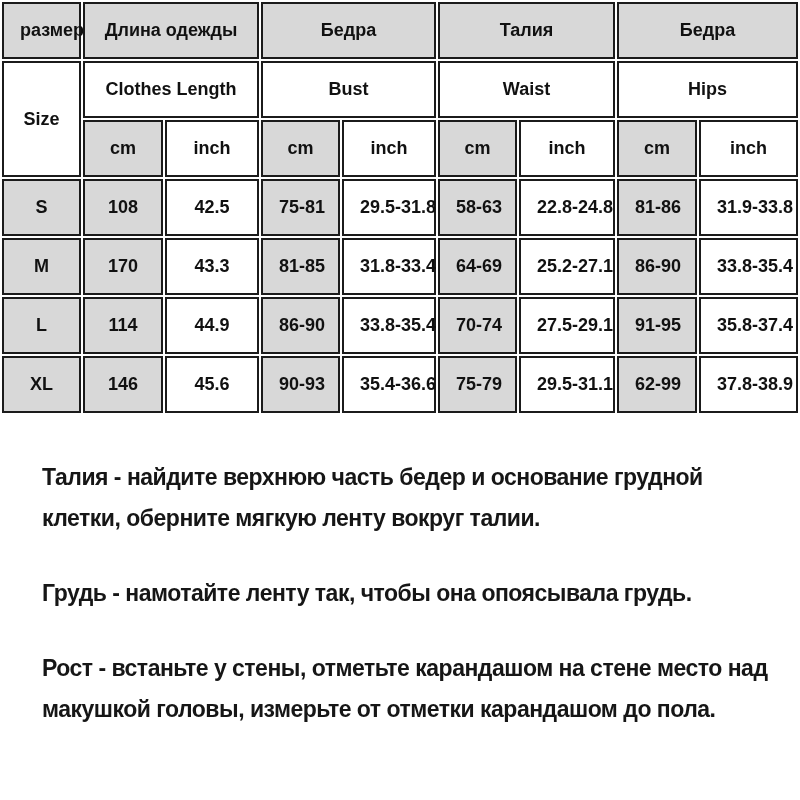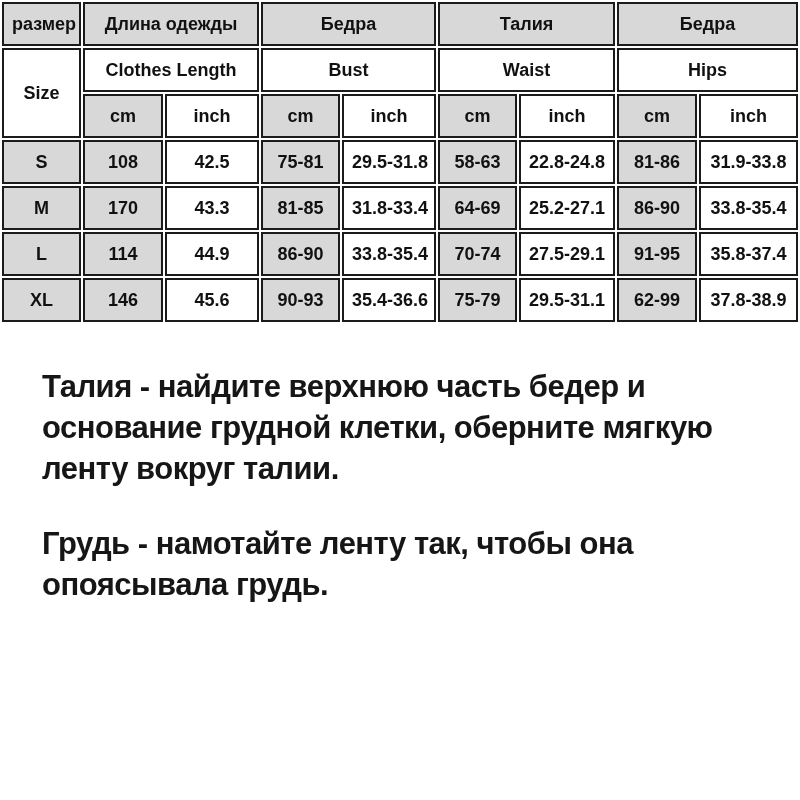--- a/index.html
+++ b/index.html
@@ -20,36 +20,36 @@
     border-spacing: 2px;
     table-layout: fixed;
     width: 800px;
     background: #ffffff;
   }
   table.size-table td {
     border: 2px solid #1b1b1b;
     text-align: center;
     vertical-align: middle;
     height: 44px;
-    padding: 8px;
+    padding: 16px;
     font-weight: bold;
     font-size: 18px;
     white-space: nowrap;
     background: #ffffff;
     color: #111111;
   }
   table.size-table td.g { background: #d8d8d8; }
 
   
   .notes {
     padding: 42px 30px 0 42px;
   }
   .notes p {
     margin: 0 0 34px 0;
-    font-size: 31px;
+    font-size: 23px;
     line-height: 41px;
     font-weight: 600;
     letter-spacing: -0.5px;
     color: #161616;
     text-align: left;
   }
 </style>
 </head>
 <body>
 
@@ -142,15 +142,16 @@
       <td>29.5-31.1</td>
       <td class="g">62-99</td>
       <td>37.8-38.9</td>
     </tr>
   </tbody>
     </table>
 
   <div class="notes">
     <p>Талия - найдите верхнюю часть бедер и основание грудной клетки, оберните мягкую ленту вокруг талии.</p>
     <p>Грудь - намотайте ленту так, чтобы она опоясывала грудь.</p>
+    <p>Рост - встаньте у стены, отметьте карандашом на стене место над макушкой головы, измерьте от отметки карандашом до пола.</p>
   </div>
 
 </div>
 
 </body></html>

